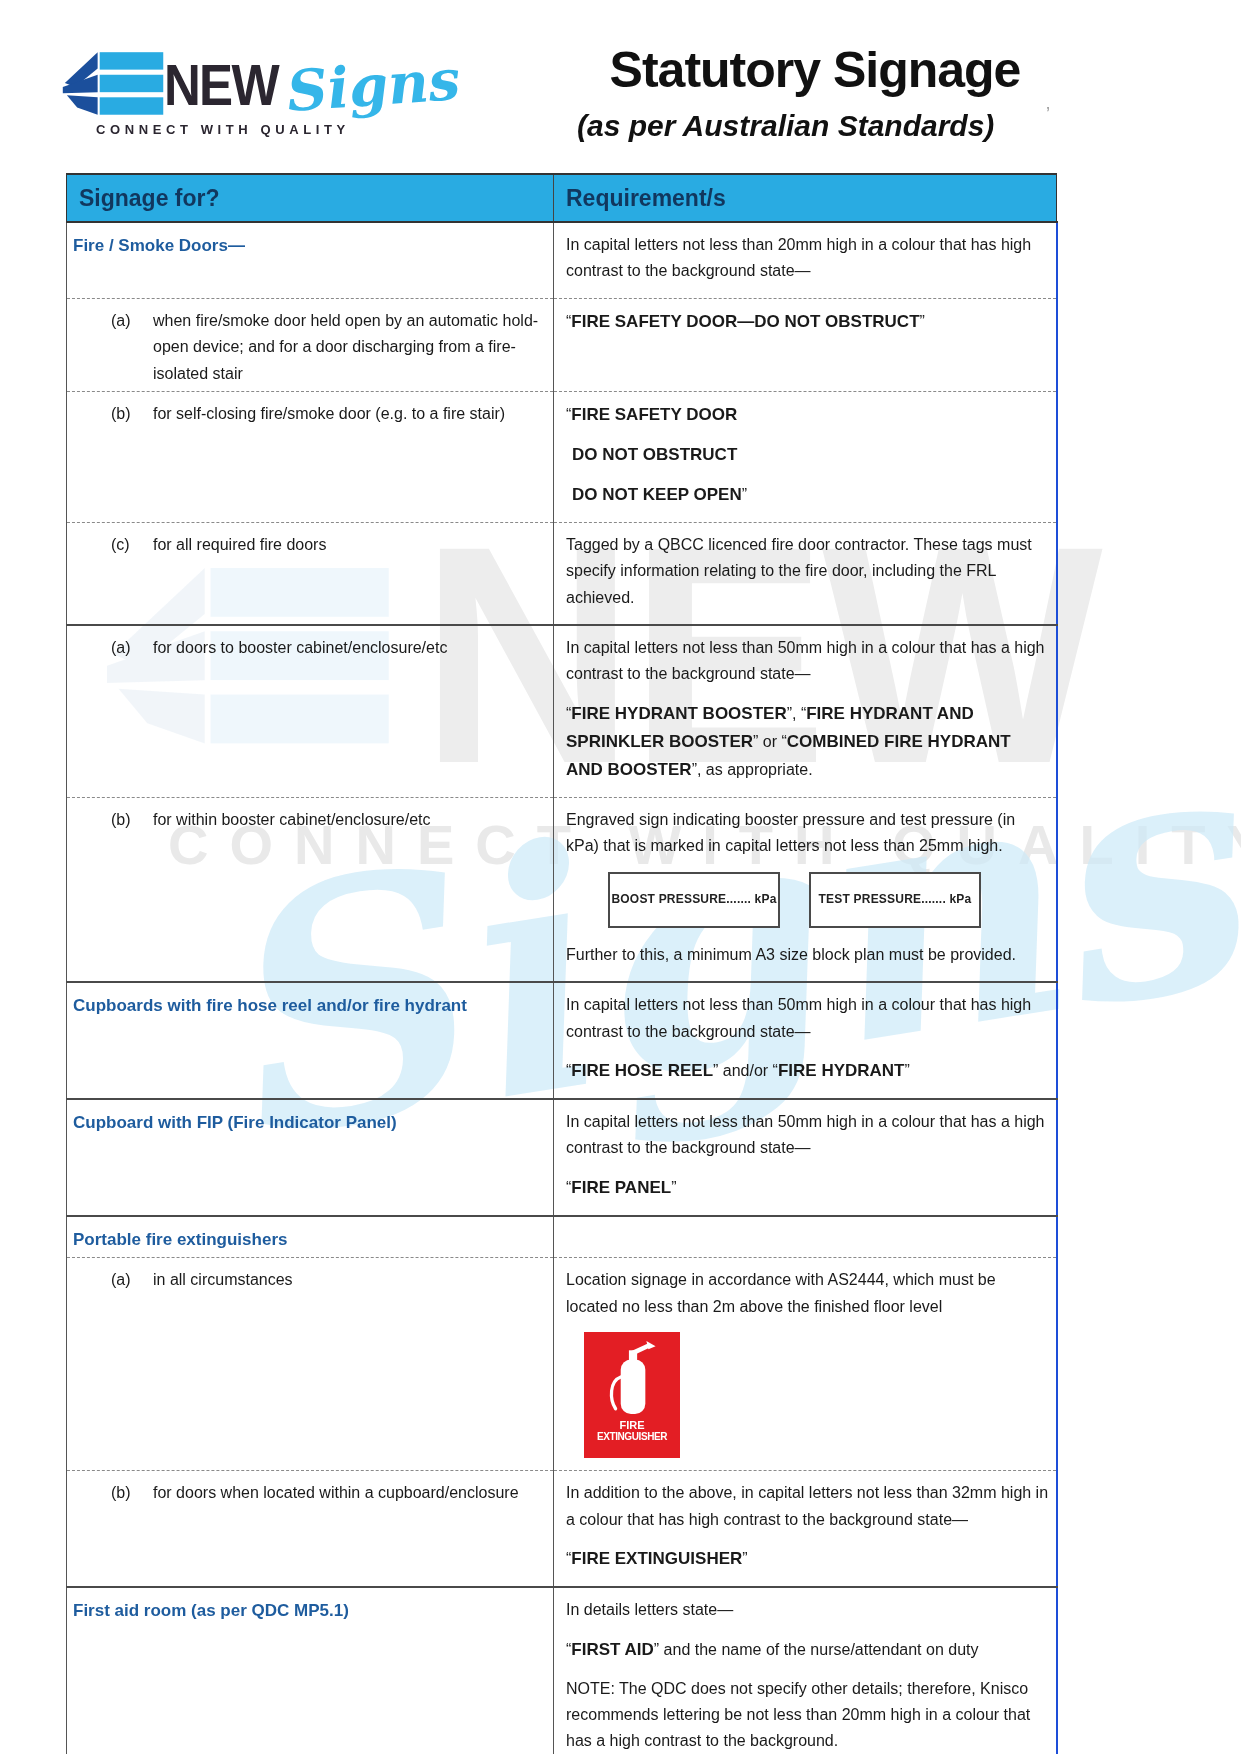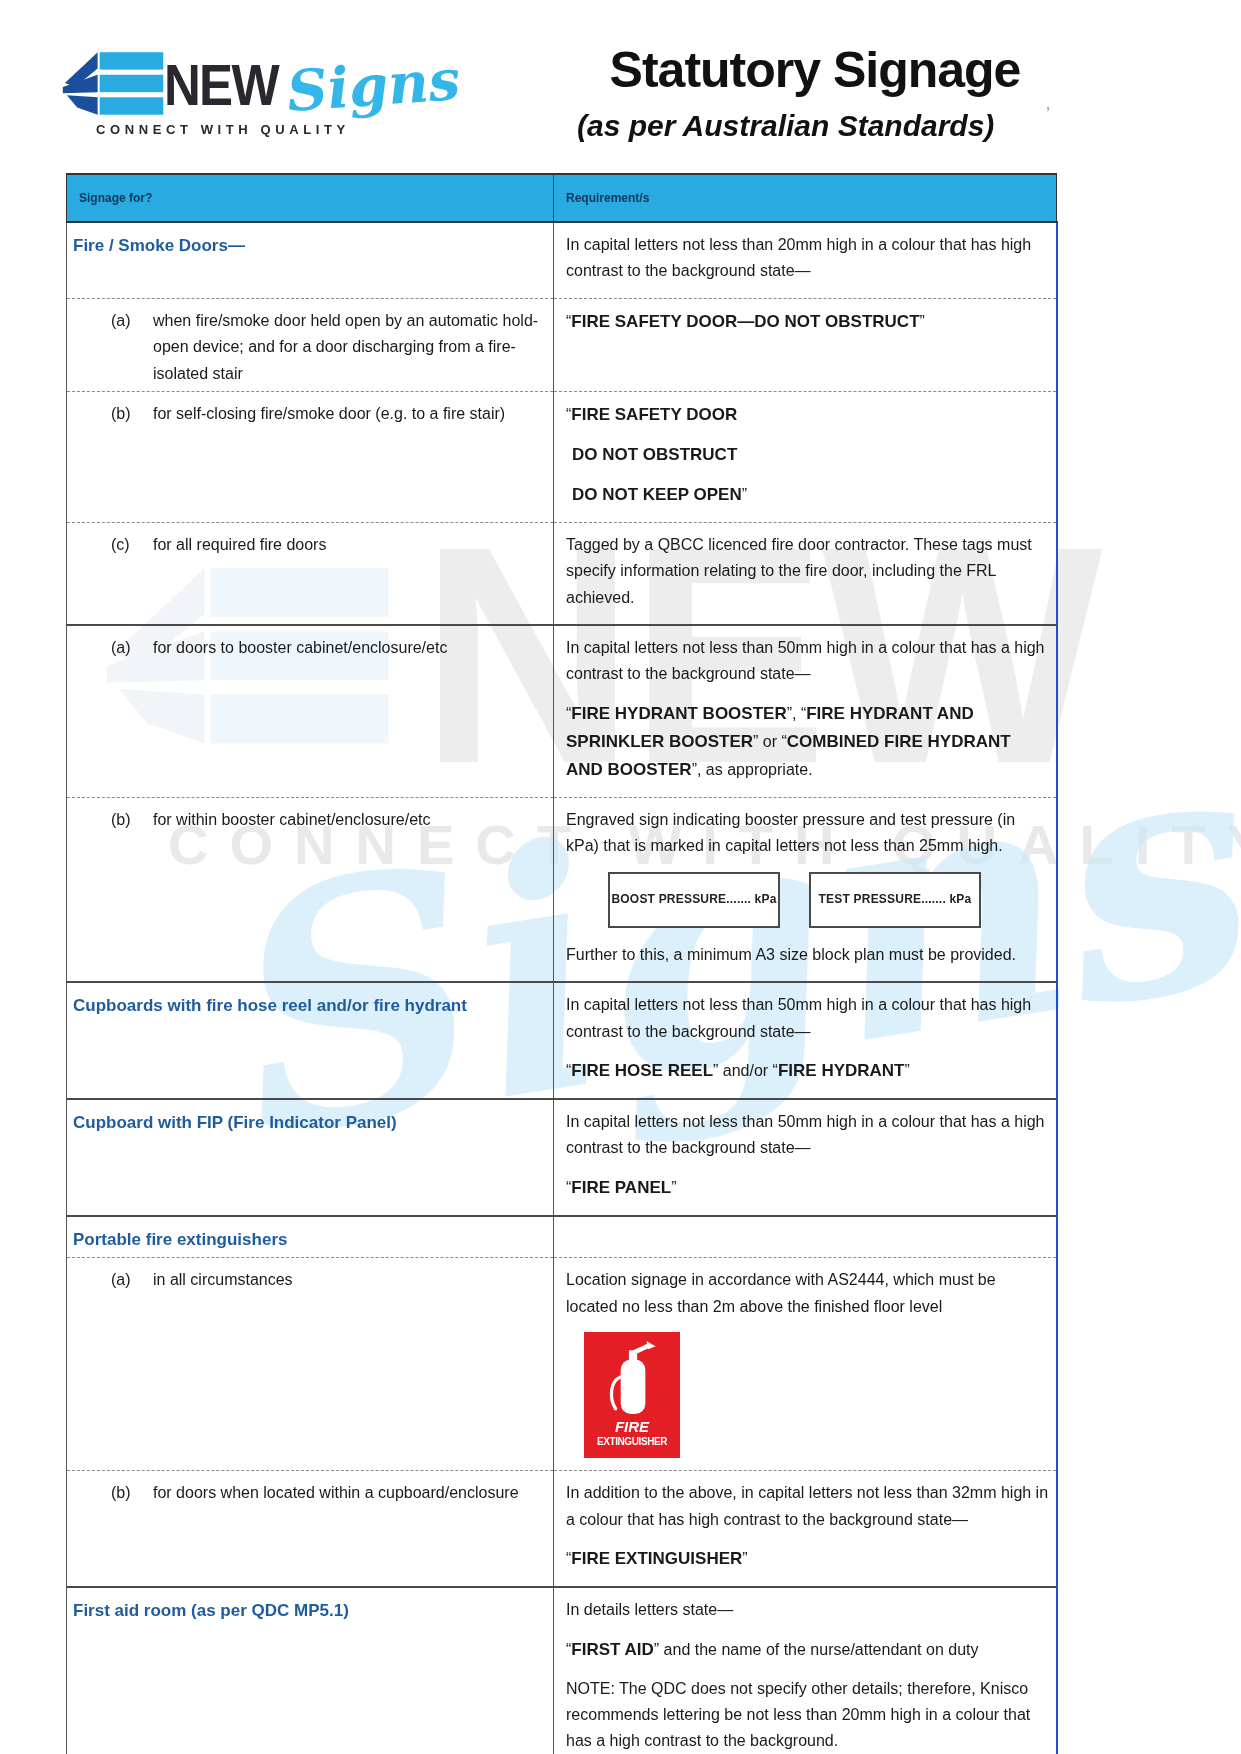--- a/index.html
+++ b/index.html
@@ -30,21 +30,21 @@
   .wm-tag{position:absolute;left:168px;top:812px;font-size:56px;font-weight:800;
           letter-spacing:21px;color:#e9e9e9;white-space:nowrap;}
   .wm-signs{position:absolute;left:215px;top:858px;font-family:"DejaVu Serif", serif;
             font-style:italic;font-weight:700;font-size:330px;line-height:1;color:#cdeaf8;
             opacity:.7;transform:rotate(-9deg);transform-origin:left top;}
 
   
   table.sig{position:absolute;left:66px;top:173px;width:990px;z-index:1;
             border-collapse:collapse;table-layout:fixed;background:transparent;}
   col.c1{width:487px;} col.c2{width:503px;}
-  table.sig th{background:#29abe2;color:#11375e;font-size:12px;font-weight:700;
+  table.sig th{background:#29abe2;color:#11375e;font-size:23px;font-weight:700;
                text-align:left;height:46px;padding:0 0 0 12px;
                border-top:2px solid #333;border-bottom:2px solid #333;}
   table.sig th.h1{border-left:1px solid #333;border-right:1px solid #444;}
   table.sig th.h2{border-right:1px solid #333;}
   table.sig td{vertical-align:top;font-size:16px;line-height:1.65;background:transparent;padding-top:9px;}
   td.cl{border-left:1px solid #555;border-right:1px solid #555;padding-left:6px;padding-right:10px;}
   td.cr{border-right:2px solid #1d4ed8;padding-left:12px;padding-right:6px;}
   tr.sep-dashed td{border-bottom:1px dashed #8a8a8a;}
   tr.sep-solid td{border-bottom:2px solid #4a4a4a;}
   .sec{color:#1e5c9e;font-weight:700;font-size:17px;}
@@ -55,21 +55,21 @@
   td.cr p.ind{padding-left:6px;}
   .b{font-weight:700;font-size:17px;}
   .boxes{display:flex;gap:29px;margin:6px 0 14px 42px;}
   .pbox{width:168px;height:52px;border:2px solid #4a4a4a;background:#fff;
         display:flex;align-items:center;justify-content:center;
         font-size:12px;font-weight:700;color:#222;letter-spacing:.2px;white-space:nowrap;}
   .extsign{width:96px;height:126px;background:#e31e24;margin:6px 0 10px 18px;
            display:flex;flex-direction:column;align-items:center;}
   .extsvg{width:52px;height:80px;margin-top:6px;}
   .extlabel{color:#fff;font-weight:700;text-align:center;line-height:1.1;margin-top:1px;}
-  .extlabel .l1{display:block;font-size:15px;font-style:italic;}
+  .extlabel .l1{display:block;font-size:11px;}
   .extlabel .l2{display:block;font-size:10px;letter-spacing:-.4px;}
 </style>
 </head>
 <body>
 
 <div class="page">
 
   <div class="wm">
     <svg class="wm-icon" viewBox="0 0 100 80">
       <polygon points="4,38 36,8 36,24 14,42" fill="#e7eef5"></polygon>

